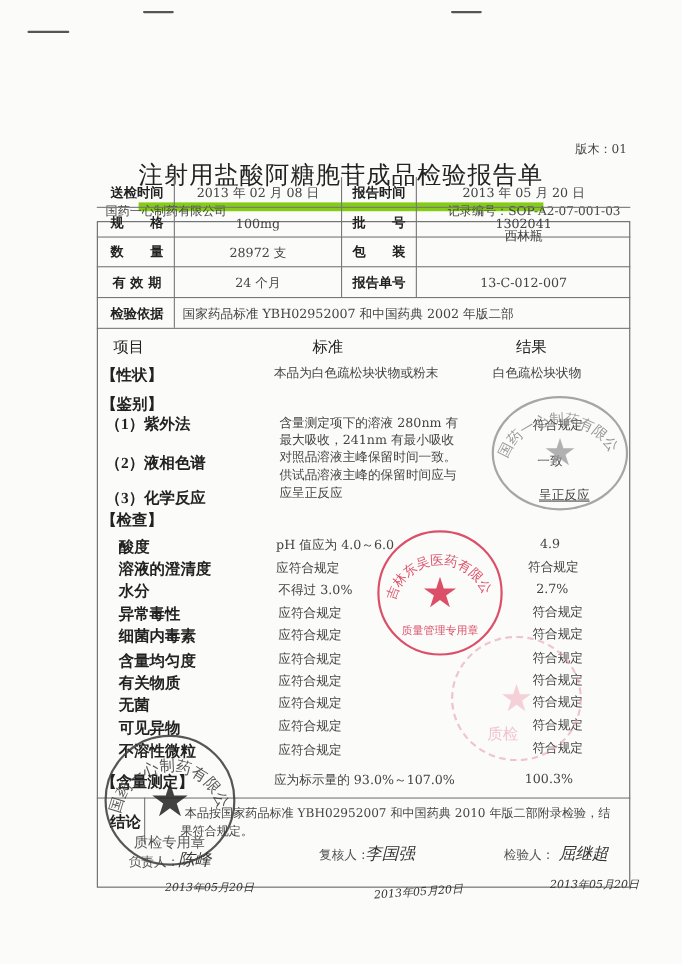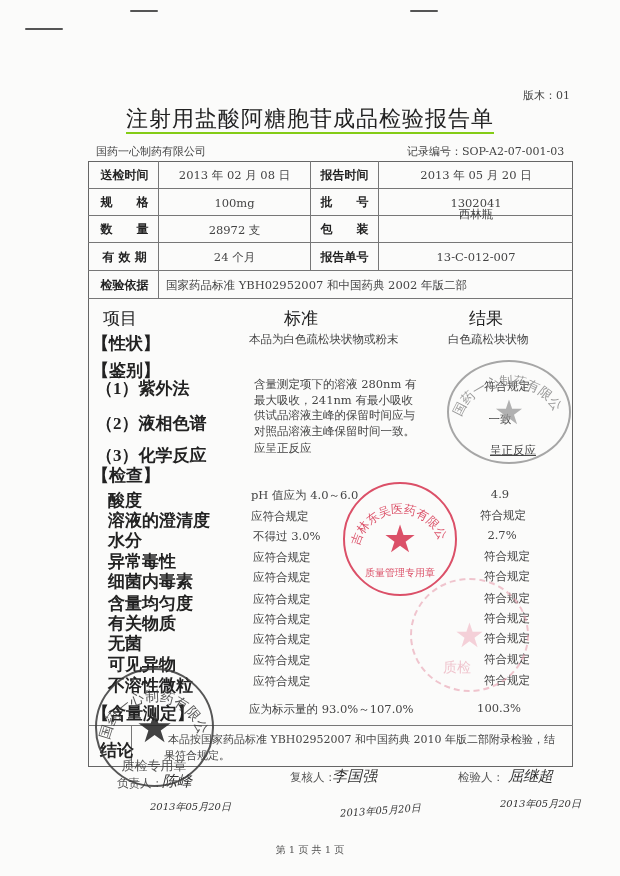--- a/index.html
+++ b/index.html
@@ -1,39 +1,39 @@
 <!DOCTYPE html>
 <html><head>
 <meta charset="utf-8">
 <style>
   html, body { margin:0; padding:0; }
   body {
     width:620px; height:876px; background:#fbfbfa; position:relative; overflow:hidden;
     font-family:"DejaVu Serif", "Liberation Serif", serif; color:#333;
   }
-  .abs { position:absolute; }
+  .abs { position:absolute;margin-top:40px; }
   .scan-mark { position:absolute; height:2px; background:#555; border-radius:1px; }
   .version { left:523px; top:88px; font-size:11px; color:#444; }
   .title {
     left:0; width:620px; top:104px; text-align:center;
     font-family:"DejaVu Sans", sans-serif; font-size:22px; color:#222; letter-spacing:1px;
   }
-  .title span { border-bottom:2px solid #84cc16; padding-bottom:1px; }
+  .title span { border-bottom:8px solid #84cc16; padding-bottom:12px; }
   .company { left:96px; top:144px; font-size:11px; color:#444; }
   .recno { left:407px; top:144px; font-size:11px; color:#444; }
 
   .frame { left:88px; top:161px; width:485px; height:606px; border:1px solid #666; box-sizing:border-box; }
   .hline { position:absolute; height:1px; background:#777; }
   .vline { position:absolute; width:1px; background:#777; }
 
   .lbl { position:absolute; font-family:"DejaVu Sans", sans-serif; font-weight:bold; font-size:12px; color:#222; }
   .val { position:absolute; font-size:11.5px; color:#444; text-align:center; }
   .cell-label { width:67px; text-align:center; }
 
-  .row-item { position:absolute; font-family:"DejaVu Sans", sans-serif; font-size:17px; color:#222; }
+  .row-item { position:absolute; font-family:"DejaVu Sans", sans-serif; font-size:14px; color:#222; }
   .row-item.b { font-weight:bold;font-family:Liberation Serif, serif; }
   .std { position:absolute; font-size:11.5px; color:#444; line-height:16px; }
   .res { position:absolute; font-size:11.5px; color:#444; width:110px; text-align:center; }
 
   .stamp { position:absolute; border-radius:50%; pointer-events:none; }
   .stamp .star { position:absolute; left:50%; top:50%; transform:translate(-50%,-50%); line-height:1; }
   .stamp .ring { position:absolute; left:0; top:0; width:100%; height:100%; }
 
   .sig { position:absolute; font-family:"DejaVu Sans", sans-serif; font-size:11.5px; color:#555; }
   .hand { position:absolute; font-family:"DejaVu Serif", serif; font-style:italic; color:#333; font-size:10px; }
@@ -99,22 +99,22 @@
 <div class="row-item b" style="left:92px;top:359px;">【鉴别】</div>
 <div class="row-item b" style="left:96px;top:377px;">（1）紫外法</div>
 <div class="std" style="left:254px;top:376px;">
   <div>含量测定项下的溶液 280nm 有</div>
   <div>最大吸收，241nm 有最小吸收</div>
 </div>
 <div class="res" style="left:452px;top:379px;">符合规定</div>
 
 <div class="row-item b" style="left:96px;top:412px;">（2）液相色谱</div>
 <div class="std" style="left:254px;top:407px;">
+  <div>对照品溶液主峰保留时间一致。</div>
   <div>供试品溶液主峰的保留时间应与</div>
-  <div>对照品溶液主峰保留时间一致。</div>
 </div>
 <div class="res" style="left:445px;top:412px;">一致</div>
 
 <div class="row-item b" style="left:96px;top:444px;">（3）化学反应</div>
 <div class="std" style="left:254px;top:440px;">
   <div>应呈正反应</div>
 </div>
 <div class="res" style="left:458px;top:443px;text-decoration:underline;">呈正反应</div>
 
 <div class="row-item b" style="left:92px;top:464px;">【检查】</div>

